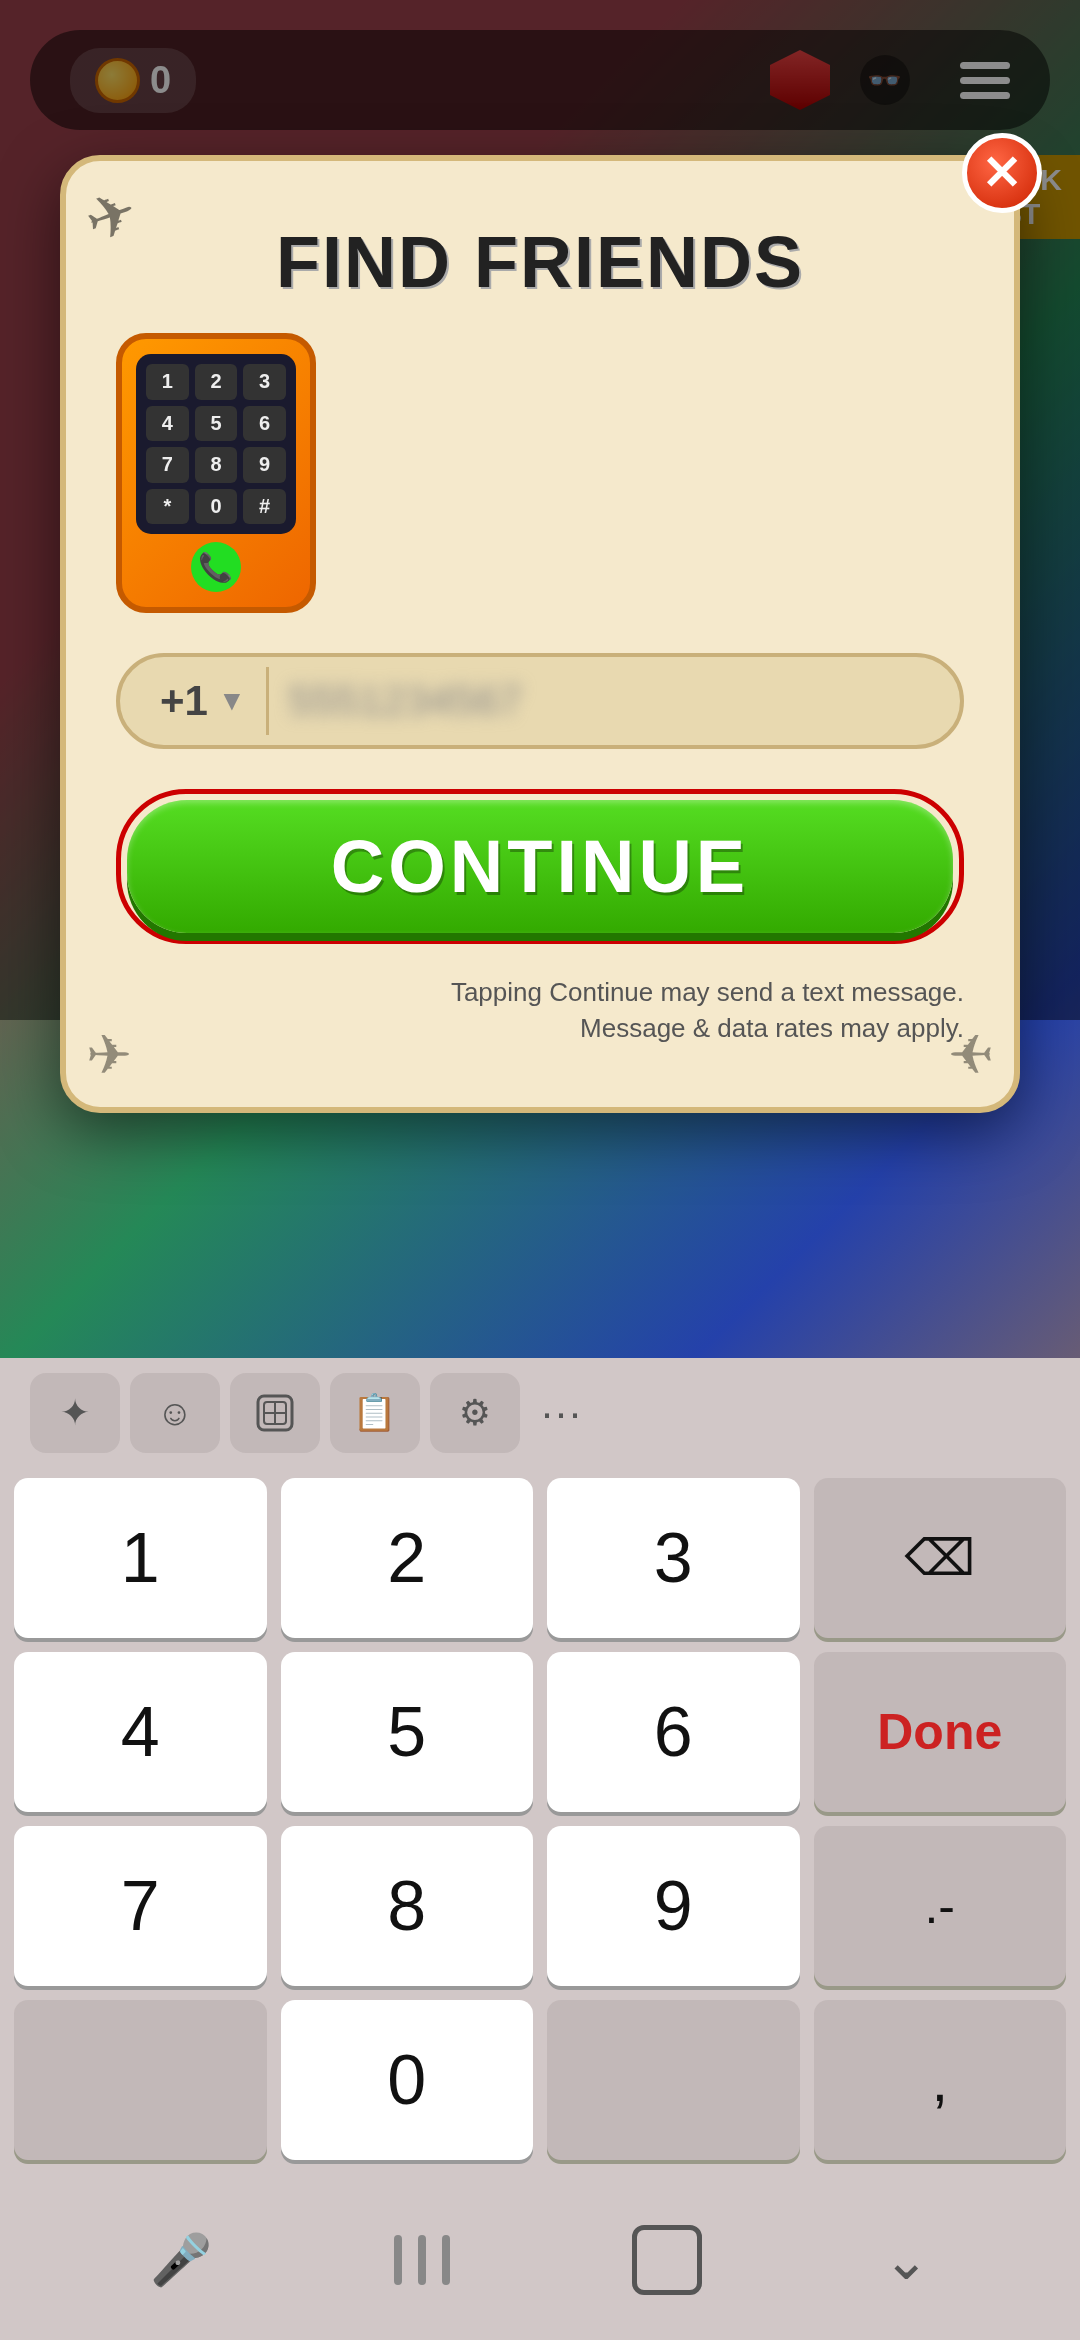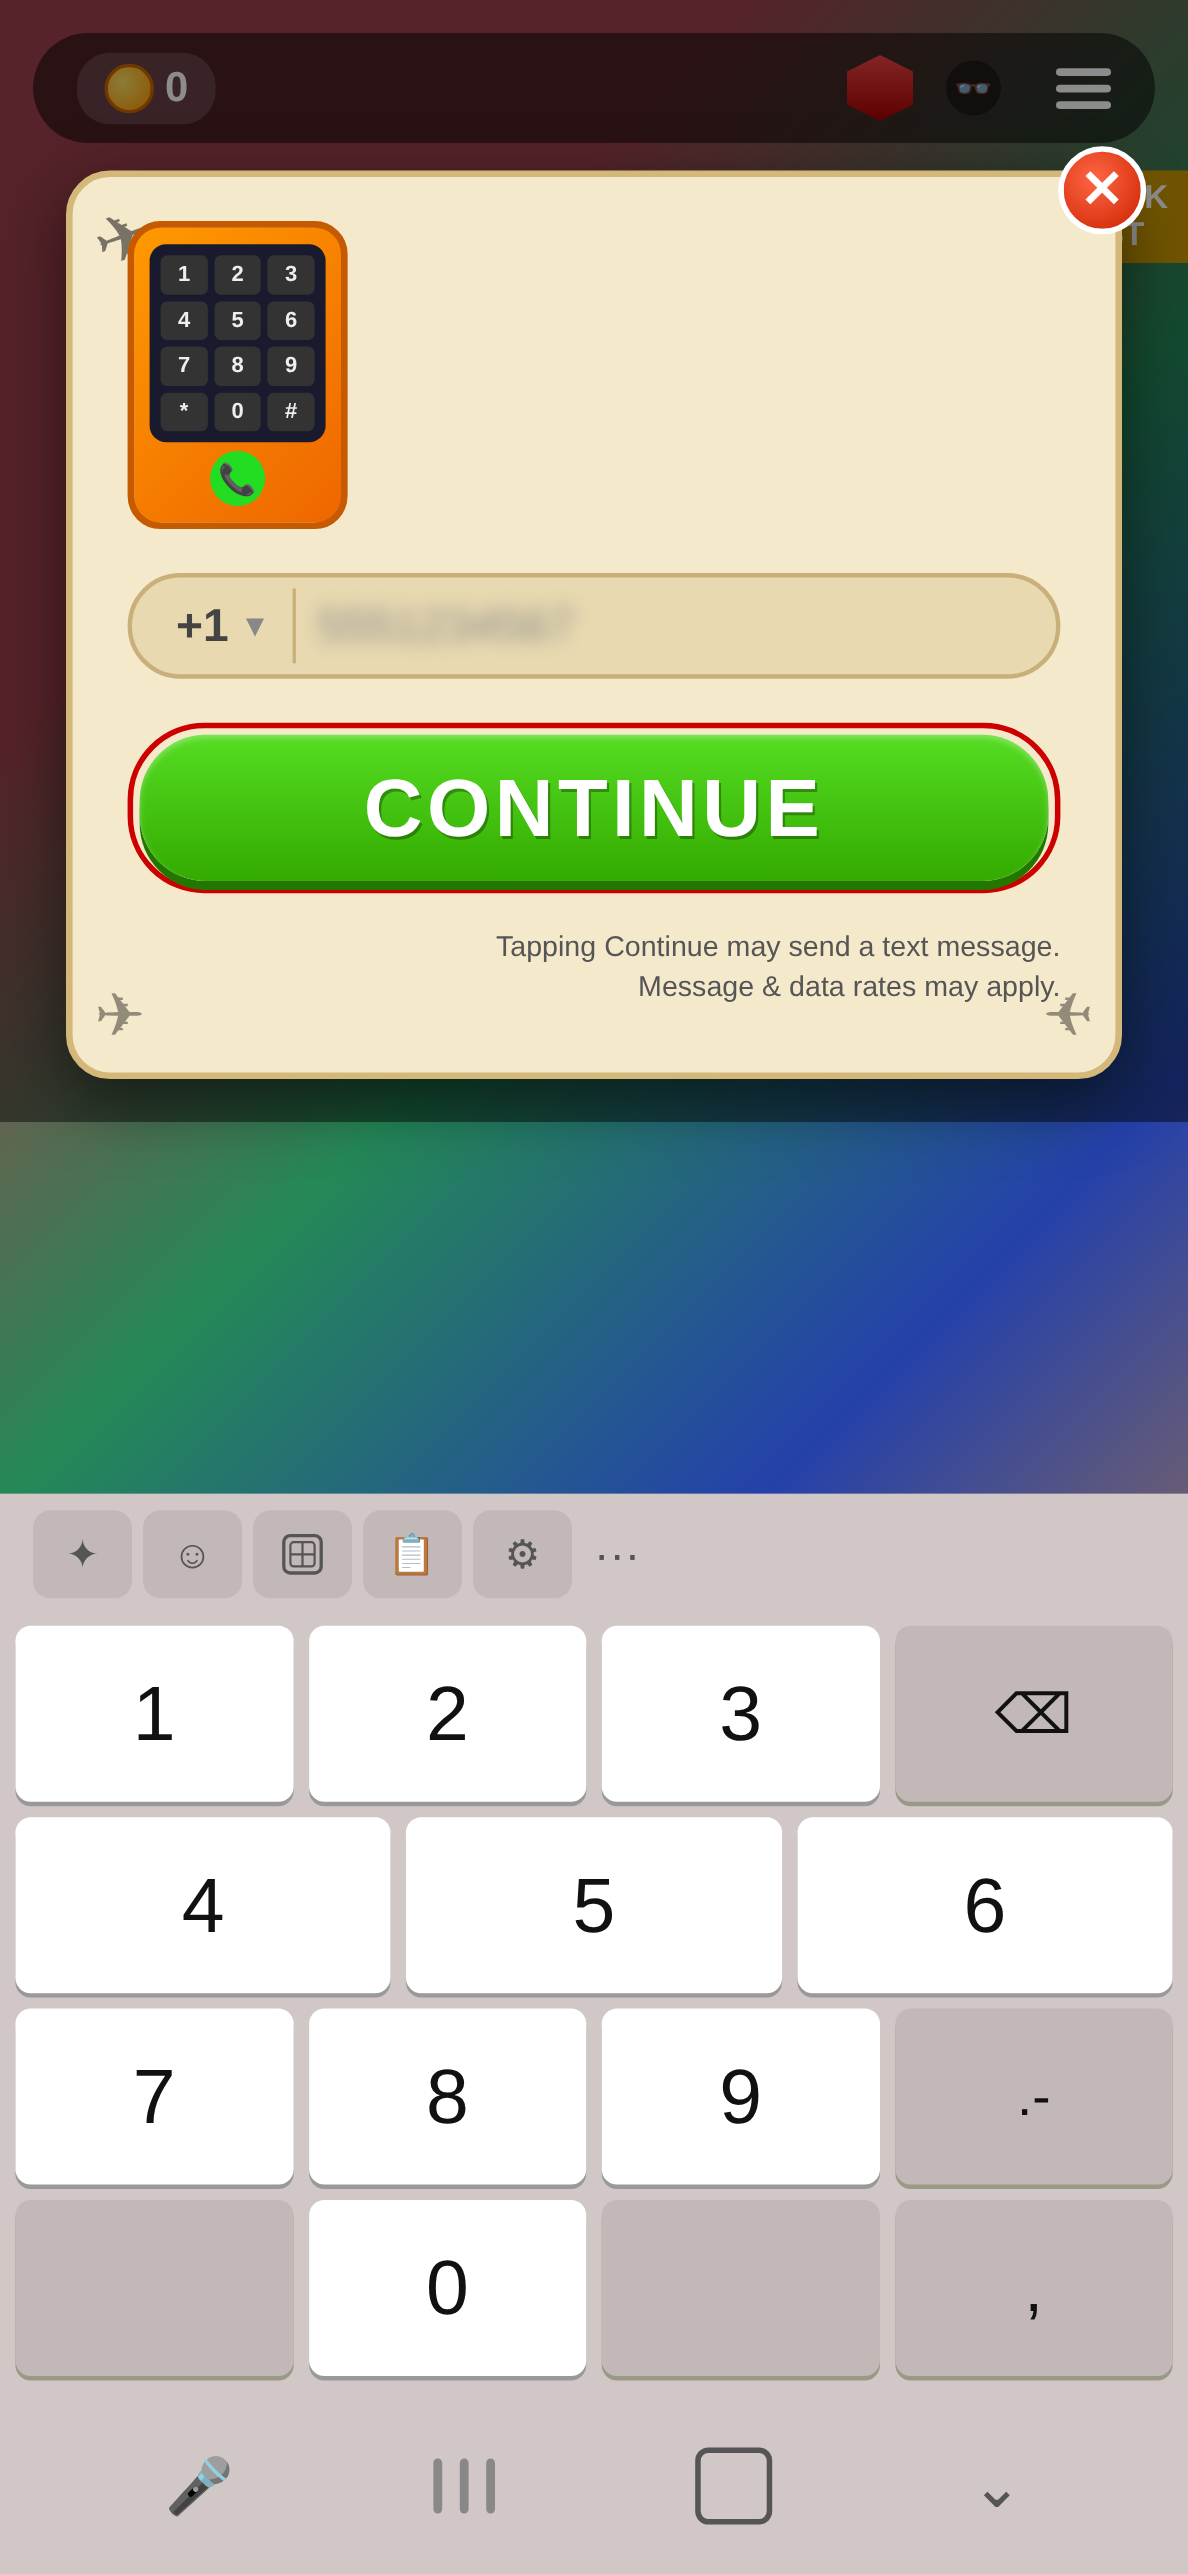--- a/index.html
+++ b/index.html
@@ -431,20 +431,21 @@
 
   
   <div class="close-btn">
     <span>✕</span>
   </div>
 
   
   <div class="puzzle-top-left">✈</div>
 
   
+  <div class="modal-title">FIND FRIENDS</div>
 
   
   <div class="modal-body">
     <div class="phone-illus">
       <div class="phone-screen">
         <div class="phone-key">1</div>
         <div class="phone-key">2</div>
         <div class="phone-key">3</div>
         <div class="phone-key">4</div>
         <div class="phone-key">5</div>
@@ -507,20 +508,21 @@
       <button class="kb-key">2</button>
       <button class="kb-key">3</button>
       <button class="kb-key dark">
         <span style="font-size:50px;">⌫</span>
       </button>
     </div>
     <div class="kb-row">
       <button class="kb-key">4</button>
       <button class="kb-key">5</button>
       <button class="kb-key">6</button>
+      <button class="kb-key dark red-text">Done</button>
     </div>
     <div class="kb-row">
       <button class="kb-key">7</button>
       <button class="kb-key">8</button>
       <button class="kb-key">9</button>
       <button class="kb-key dark" style="font-size:50px;">.-</button>
     </div>
     <div class="kb-row">
       <button class="kb-key dark"></button>
       <button class="kb-key">0</button>

